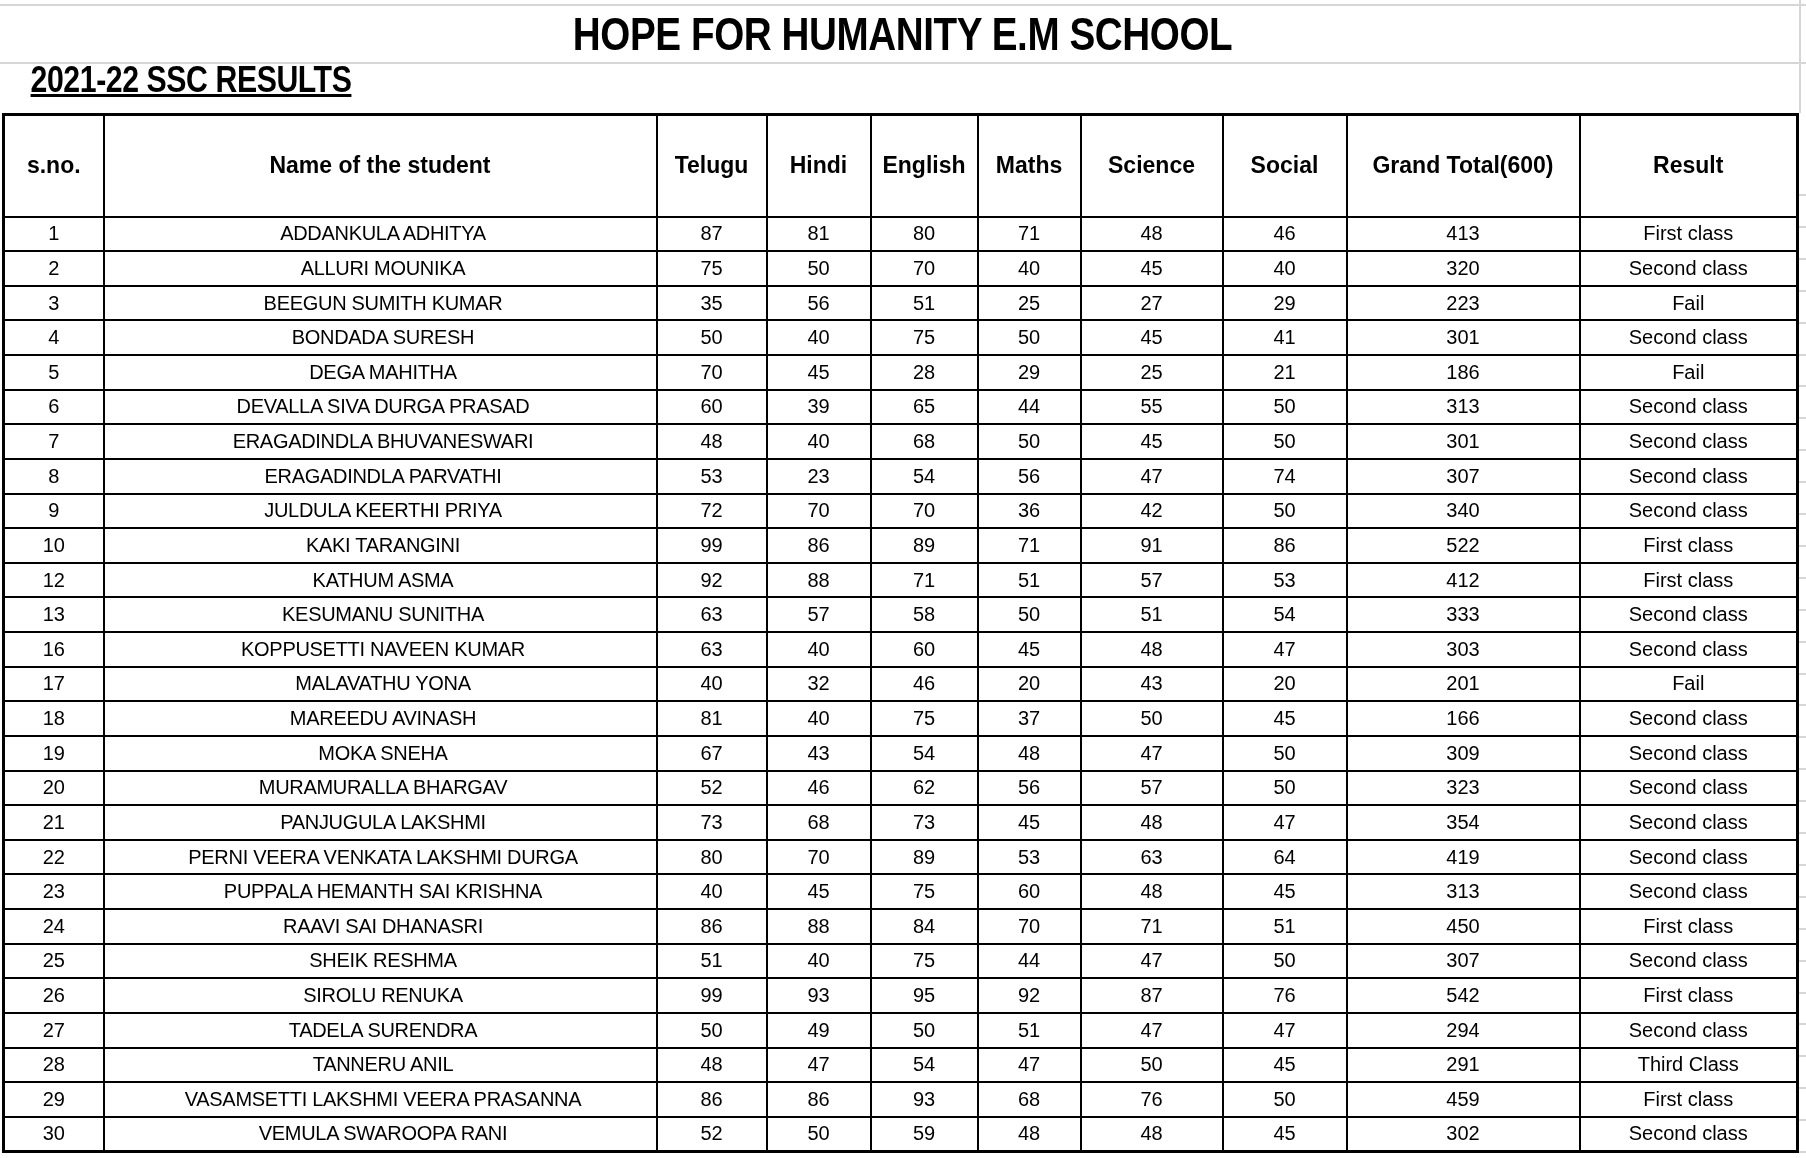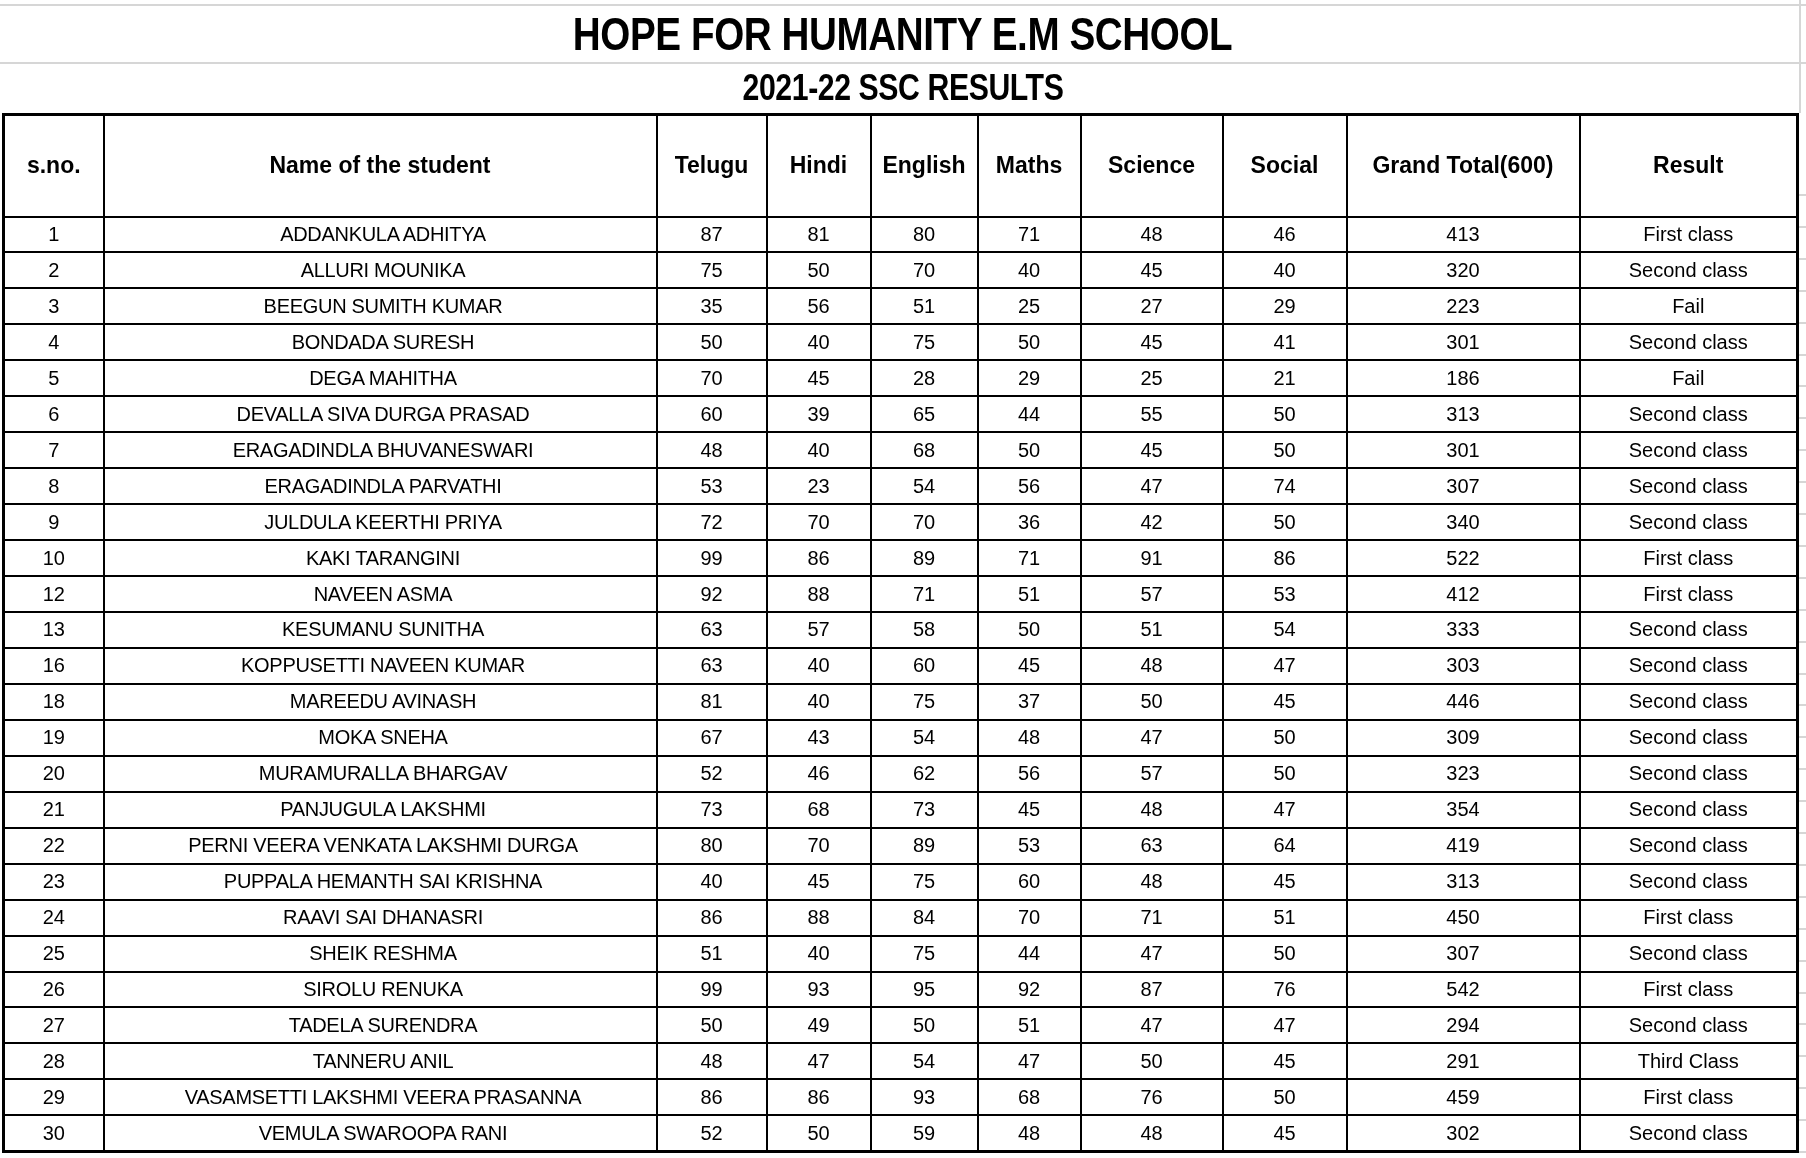--- a/index.html
+++ b/index.html
@@ -33,22 +33,22 @@
   .title-row {
     position: absolute; top: 6px; left: 0; width: 100%; height: 56px;
     display: flex; align-items: center; justify-content: center; text-align: right;
   }
   .title-text {
     font-size: 46px; font-weight: 700; letter-spacing: -0.5px;
     transform: scaleX(0.84); transform-origin: center;
     white-space: nowrap;
   }
   .subtitle-row {
-    position: absolute; top: 64px; left: 0; width: 100%; height: 47px;
-    display: flex; align-items: center; justify-content: center;
+    position: absolute; top: 56px; left: 0; width: 100%; height: 47px;
+    display: flex; align-items: center; justify-content: flex-start; text-decoration: underline;
   }
   .subtitle-text {
     font-size: 36px; font-weight: 700; letter-spacing: -0.5px;
     transform: scaleX(0.84); transform-origin: center;
     white-space: nowrap;
   }
 
   
   table.results {
     position: absolute; top: 113px; left: 2px;
@@ -247,21 +247,21 @@
     <td class="c-mark">71</td>
     <td class="c-mark">91</td>
     <td class="c-mark">86</td>
     <td class="c-total">522</td>
     <td class="c-result">First class</td>
   </tr>
 
 
   <tr>
     <td class="c-sno">12</td>
-    <td class="c-name">NAVEEN ASMA</td>
+    <td class="c-name">KATHUM ASMA</td>
     <td class="c-mark">92</td>
     <td class="c-mark">88</td>
     <td class="c-mark">71</td>
     <td class="c-mark">51</td>
     <td class="c-mark">57</td>
     <td class="c-mark">53</td>
     <td class="c-total">412</td>
     <td class="c-result">First class</td>
   </tr>
 
@@ -286,31 +286,43 @@
     <td class="c-mark">63</td>
     <td class="c-mark">40</td>
     <td class="c-mark">60</td>
     <td class="c-mark">45</td>
     <td class="c-mark">48</td>
     <td class="c-mark">47</td>
     <td class="c-total">303</td>
     <td class="c-result">Second class</td>
   </tr>
 
+  <tr>
+    <td class="c-sno">17</td>
+    <td class="c-name">MALAVATHU YONA</td>
+    <td class="c-mark">40</td>
+    <td class="c-mark">32</td>
+    <td class="c-mark">46</td>
+    <td class="c-mark">20</td>
+    <td class="c-mark">43</td>
+    <td class="c-mark">20</td>
+    <td class="c-total">201</td>
+    <td class="c-result">Fail</td>
+  </tr>
 
   <tr>
     <td class="c-sno">18</td>
     <td class="c-name">MAREEDU AVINASH</td>
     <td class="c-mark">81</td>
     <td class="c-mark">40</td>
     <td class="c-mark">75</td>
     <td class="c-mark">37</td>
     <td class="c-mark">50</td>
     <td class="c-mark">45</td>
-    <td class="c-total">446</td>
+    <td class="c-total">166</td>
     <td class="c-result">Second class</td>
   </tr>
 
   <tr>
     <td class="c-sno">19</td>
     <td class="c-name">MOKA SNEHA</td>
     <td class="c-mark">67</td>
     <td class="c-mark">43</td>
     <td class="c-mark">54</td>
     <td class="c-mark">48</td>

